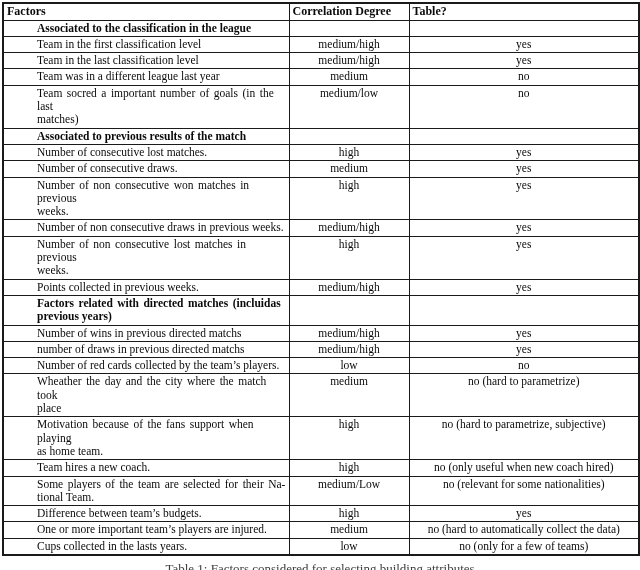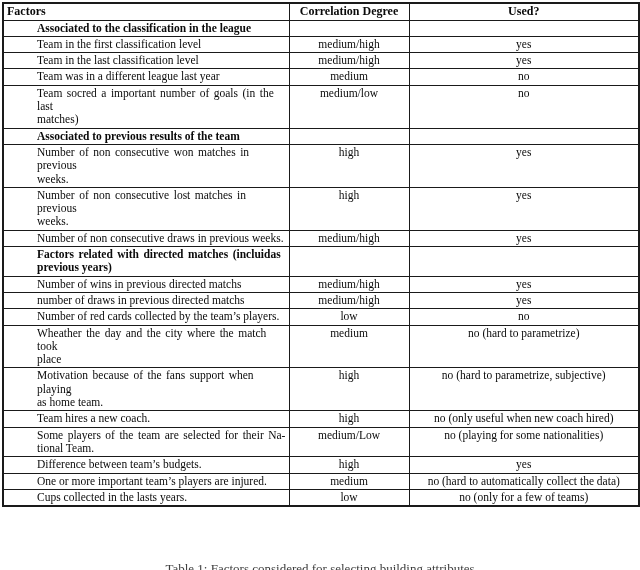--- a/index.html
+++ b/index.html
@@ -31,21 +31,21 @@
     font-size: 11.5px;
     line-height: 13.3px;
     padding: 1px 3px;
     vertical-align: top;
     overflow: hidden;
   }
   .tbl th {
     font-size: 12px;
     line-height: 13.6px;
     font-weight: bold;
-    text-align: center;
+    text-align: left;
   }
   .tbl th.factor-h {
     text-align: left;
   }
   .tbl td.factor {
     text-align: left;
     white-space: pre-line;
     padding-left: 33px;
   }
   .tbl td.factor.section {
@@ -76,21 +76,21 @@
   <table class="tbl">
     <colgroup>
       <col style="width:286px">
       <col style="width:120px">
       <col style="width:230px">
     </colgroup>
     <thead>
       <tr>
         <th class="factor-h">Factors</th>
         <th>Correlation Degree</th>
-        <th>Used?</th>
+        <th>Table?</th>
       </tr>
     </thead>
     <tbody>
         <tr>
           <td class="factor section">Associated to the classification in the league</td>
           <td class="corr"></td>
           <td class="used"></td>
         </tr>
         <tr>
           <td class="factor">Team in the first classification level</td>
@@ -107,38 +107,53 @@
           <td class="corr">medium</td>
           <td class="used">no</td>
         </tr>
         <tr>
           <td class="factor spread">Team socred a important number of goals (in the last
 matches)</td>
           <td class="corr">medium/low</td>
           <td class="used">no</td>
         </tr>
         <tr>
-          <td class="factor section">Associated to previous results of the team</td>
+          <td class="factor section">Associated to previous results of the match</td>
           <td class="corr"></td>
           <td class="used"></td>
         </tr>
         <tr>
+          <td class="factor">Number of consecutive lost matches.</td>
+          <td class="corr">high</td>
+          <td class="used">yes</td>
+        </tr>
+        <tr>
+          <td class="factor">Number of consecutive draws.</td>
+          <td class="corr">medium</td>
+          <td class="used">yes</td>
+        </tr>
+        <tr>
           <td class="factor spread">Number of non consecutive won matches in previous
 weeks.</td>
           <td class="corr">high</td>
           <td class="used">yes</td>
         </tr>
         <tr>
+          <td class="factor">Number of non consecutive draws in previous weeks.</td>
+          <td class="corr">medium/high</td>
+          <td class="used">yes</td>
+        </tr>
+        <tr>
           <td class="factor spread">Number of non consecutive lost matches in previous
 weeks.</td>
           <td class="corr">high</td>
           <td class="used">yes</td>
         </tr>
         <tr>
-          <td class="factor">Number of non consecutive draws in previous weeks.</td>
+          <td class="factor">Points collected in previous weeks.</td>
           <td class="corr">medium/high</td>
           <td class="used">yes</td>
         </tr>
         <tr>
           <td class="factor section spread">Factors related with directed matches (incluidas
 previous years)</td>
           <td class="corr"></td>
           <td class="used"></td>
         </tr>
         <tr>
@@ -170,21 +185,21 @@
         </tr>
         <tr>
           <td class="factor">Team hires a new coach.</td>
           <td class="corr">high</td>
           <td class="used">no (only useful when new coach hired)</td>
         </tr>
         <tr>
           <td class="factor spread">Some players of the team are selected for their Na-
 tional Team.</td>
           <td class="corr">medium/Low</td>
-          <td class="used">no (playing for some nationalities)</td>
+          <td class="used">no (relevant for some nationalities)</td>
         </tr>
         <tr>
           <td class="factor">Difference between team’s budgets.</td>
           <td class="corr">high</td>
           <td class="used">yes</td>
         </tr>
         <tr>
           <td class="factor">One or more important team’s players are injured.</td>
           <td class="corr">medium</td>
           <td class="used">no (hard to automatically collect the data)</td>

